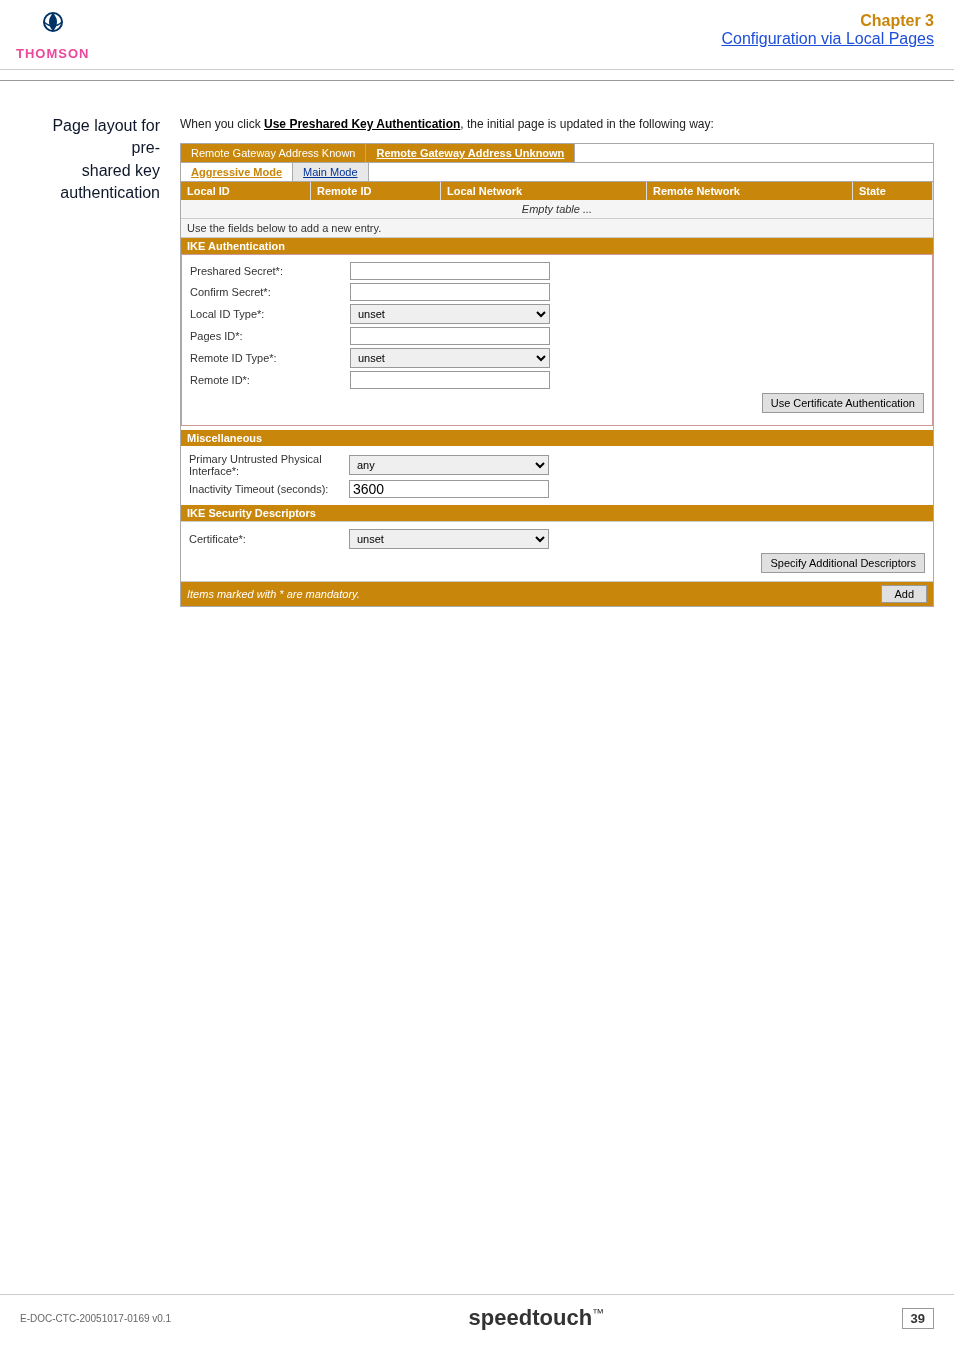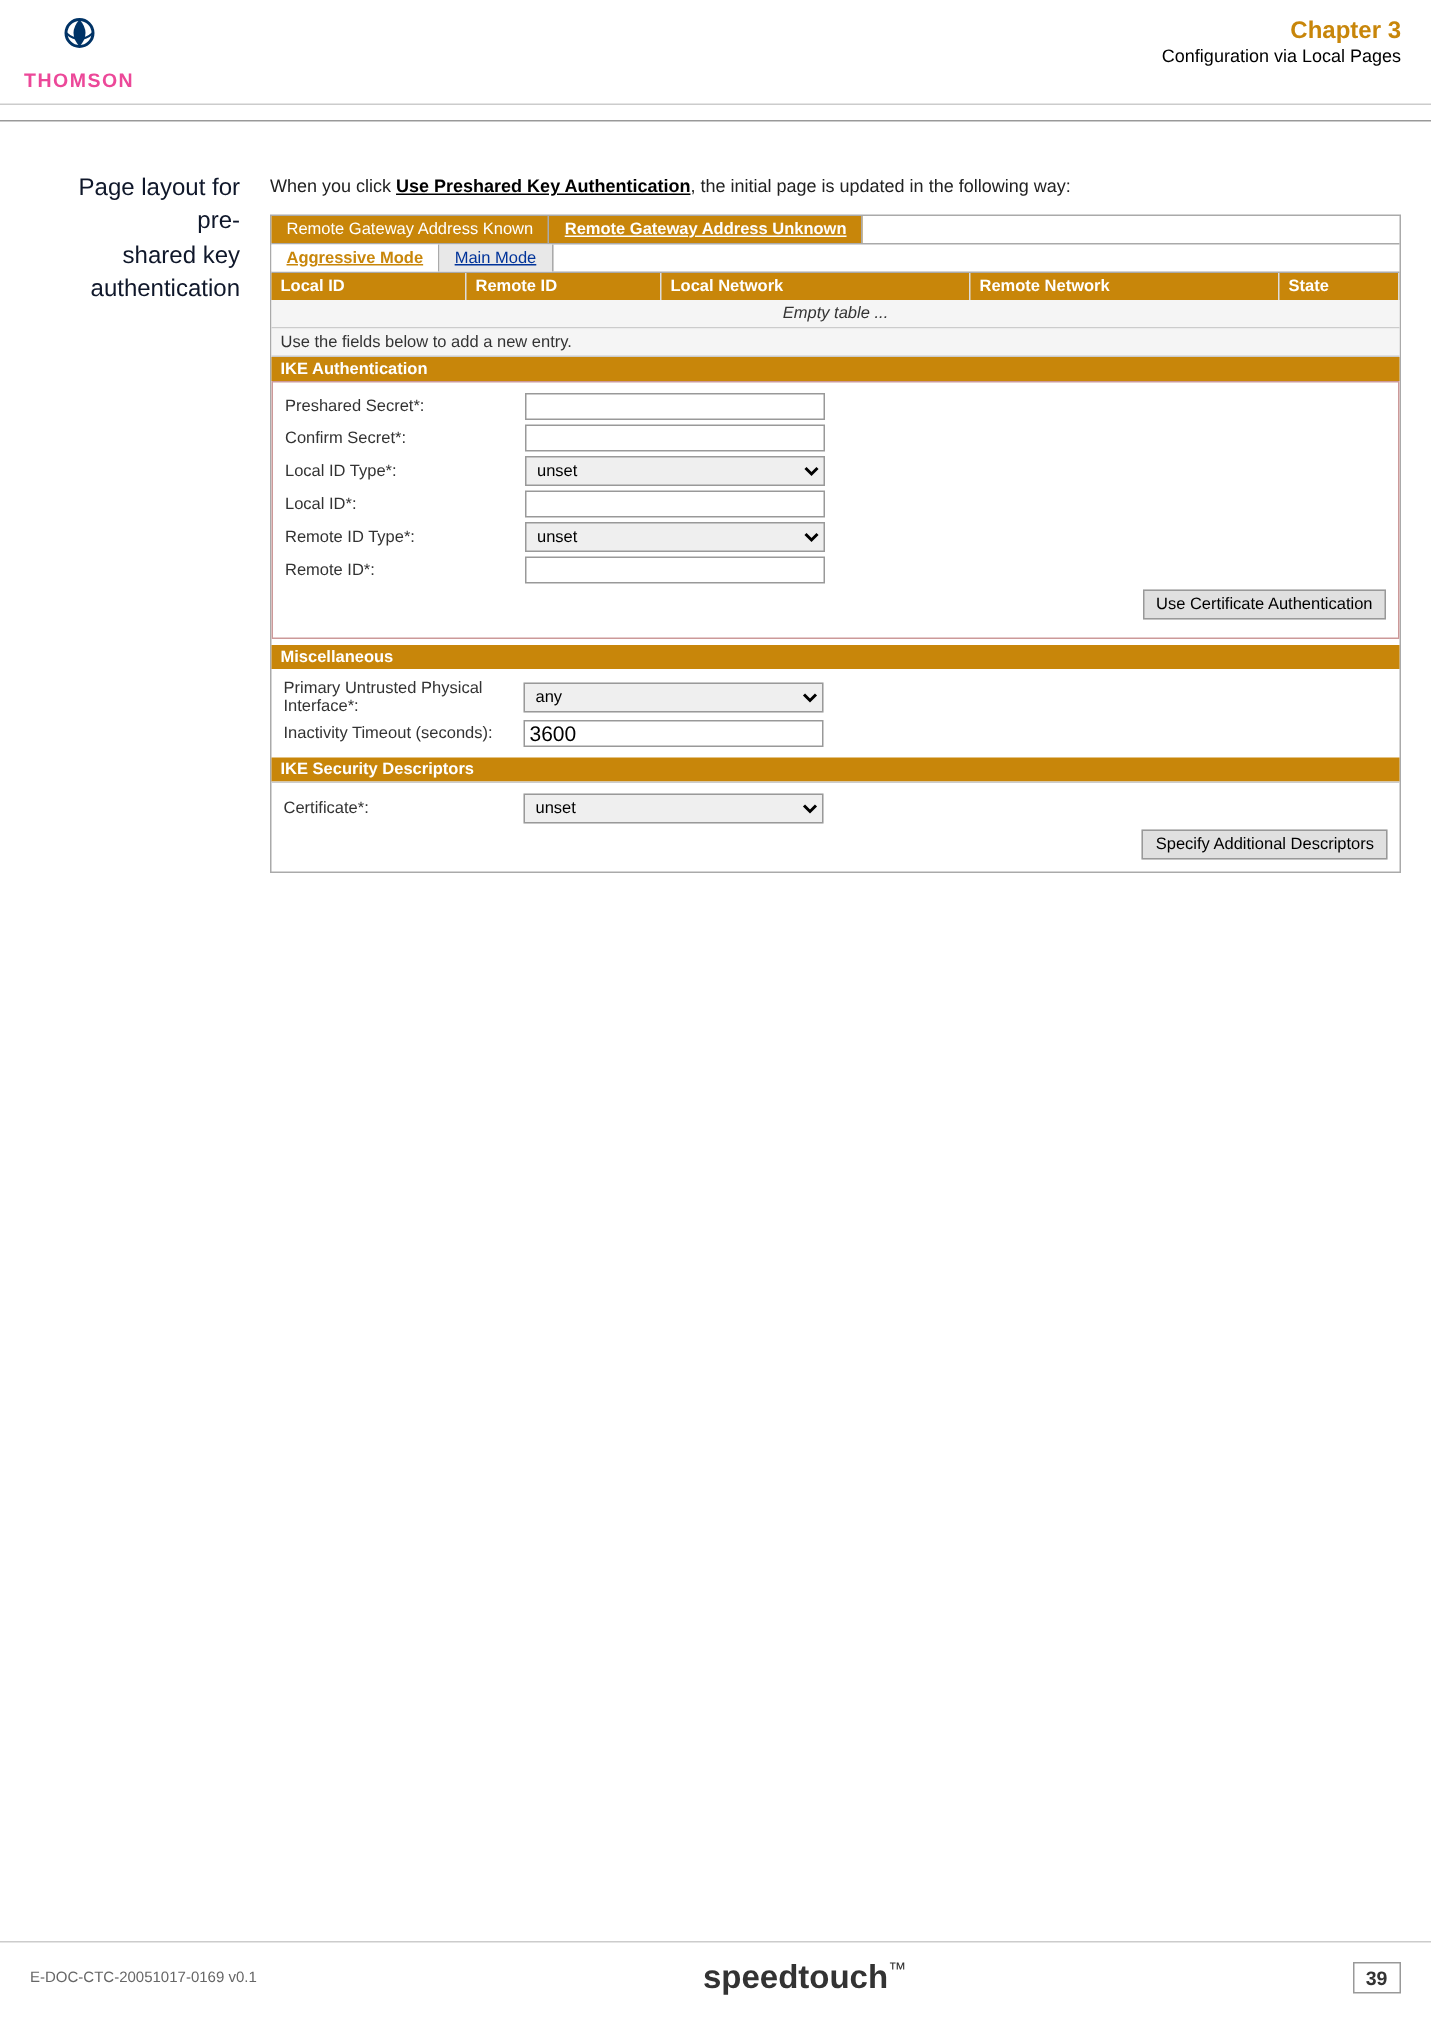--- a/index.html
+++ b/index.html
@@ -38,22 +38,23 @@
     }
     .chapter-area {
       text-align: right;
     }
     .chapter-title {
       font-size: 16px;
       font-weight: bold;
       color: #c8860a;
     }
     .chapter-subtitle {
-      font-size: 12px;
-      color: #000000;
+      font-size: 16px;
+      color: #1d4ed8;
+      text-decoration: underline;
     }
 
     
     .main-content {
       display: flex;
       padding: 20px 20px 0 20px;
     }
     .sidebar-label {
       width: 160px;
       flex-shrink: 0;
@@ -365,21 +366,21 @@
           <label class="form-label">Confirm Secret*:</label>
           <input class="form-input" type="password" style="">
         </div>
         <div class="form-row">
           <label class="form-label">Local ID Type*:</label>
           <select class="form-select">
             <option value="unset">unset</option>
           </select>
         </div>
         <div class="form-row">
-          <label class="form-label">Local ID*:</label>
+          <label class="form-label">Pages ID*:</label>
           <input class="form-input" type="text" style="">
         </div>
         <div class="form-row">
           <label class="form-label">Remote ID Type*:</label>
           <select class="form-select">
             <option value="unset">unset</option>
           </select>
         </div>
         <div class="form-row">
           <label class="form-label">Remote ID*:</label>
@@ -414,20 +415,24 @@
           <label class="form-label">Certificate*:</label>
           <select class="form-select">
             <option value="unset">unset</option>
           </select>
         </div>
         <div style="text-align:right; margin-top:4px;">
           <button class="specify-btn">Specify Additional Descriptors</button>
         </div>
       </div>
 
+      <div class="footer-row">
+        <span class="mandatory-note">Items marked with * are mandatory.</span>
+        <button class="add-btn">Add</button>
+      </div>
 
     </div>
   </div>
 </div>
 
 <div class="page-footer">
   <div class="footer-doc-ref">E-DOC-CTC-20051017-0169 v0.1</div>
   <div class="footer-brand">
     <span>speed</span><span style="font-weight:bold;">touch</span><sup style="font-size:12px;">™</sup>
   </div>

